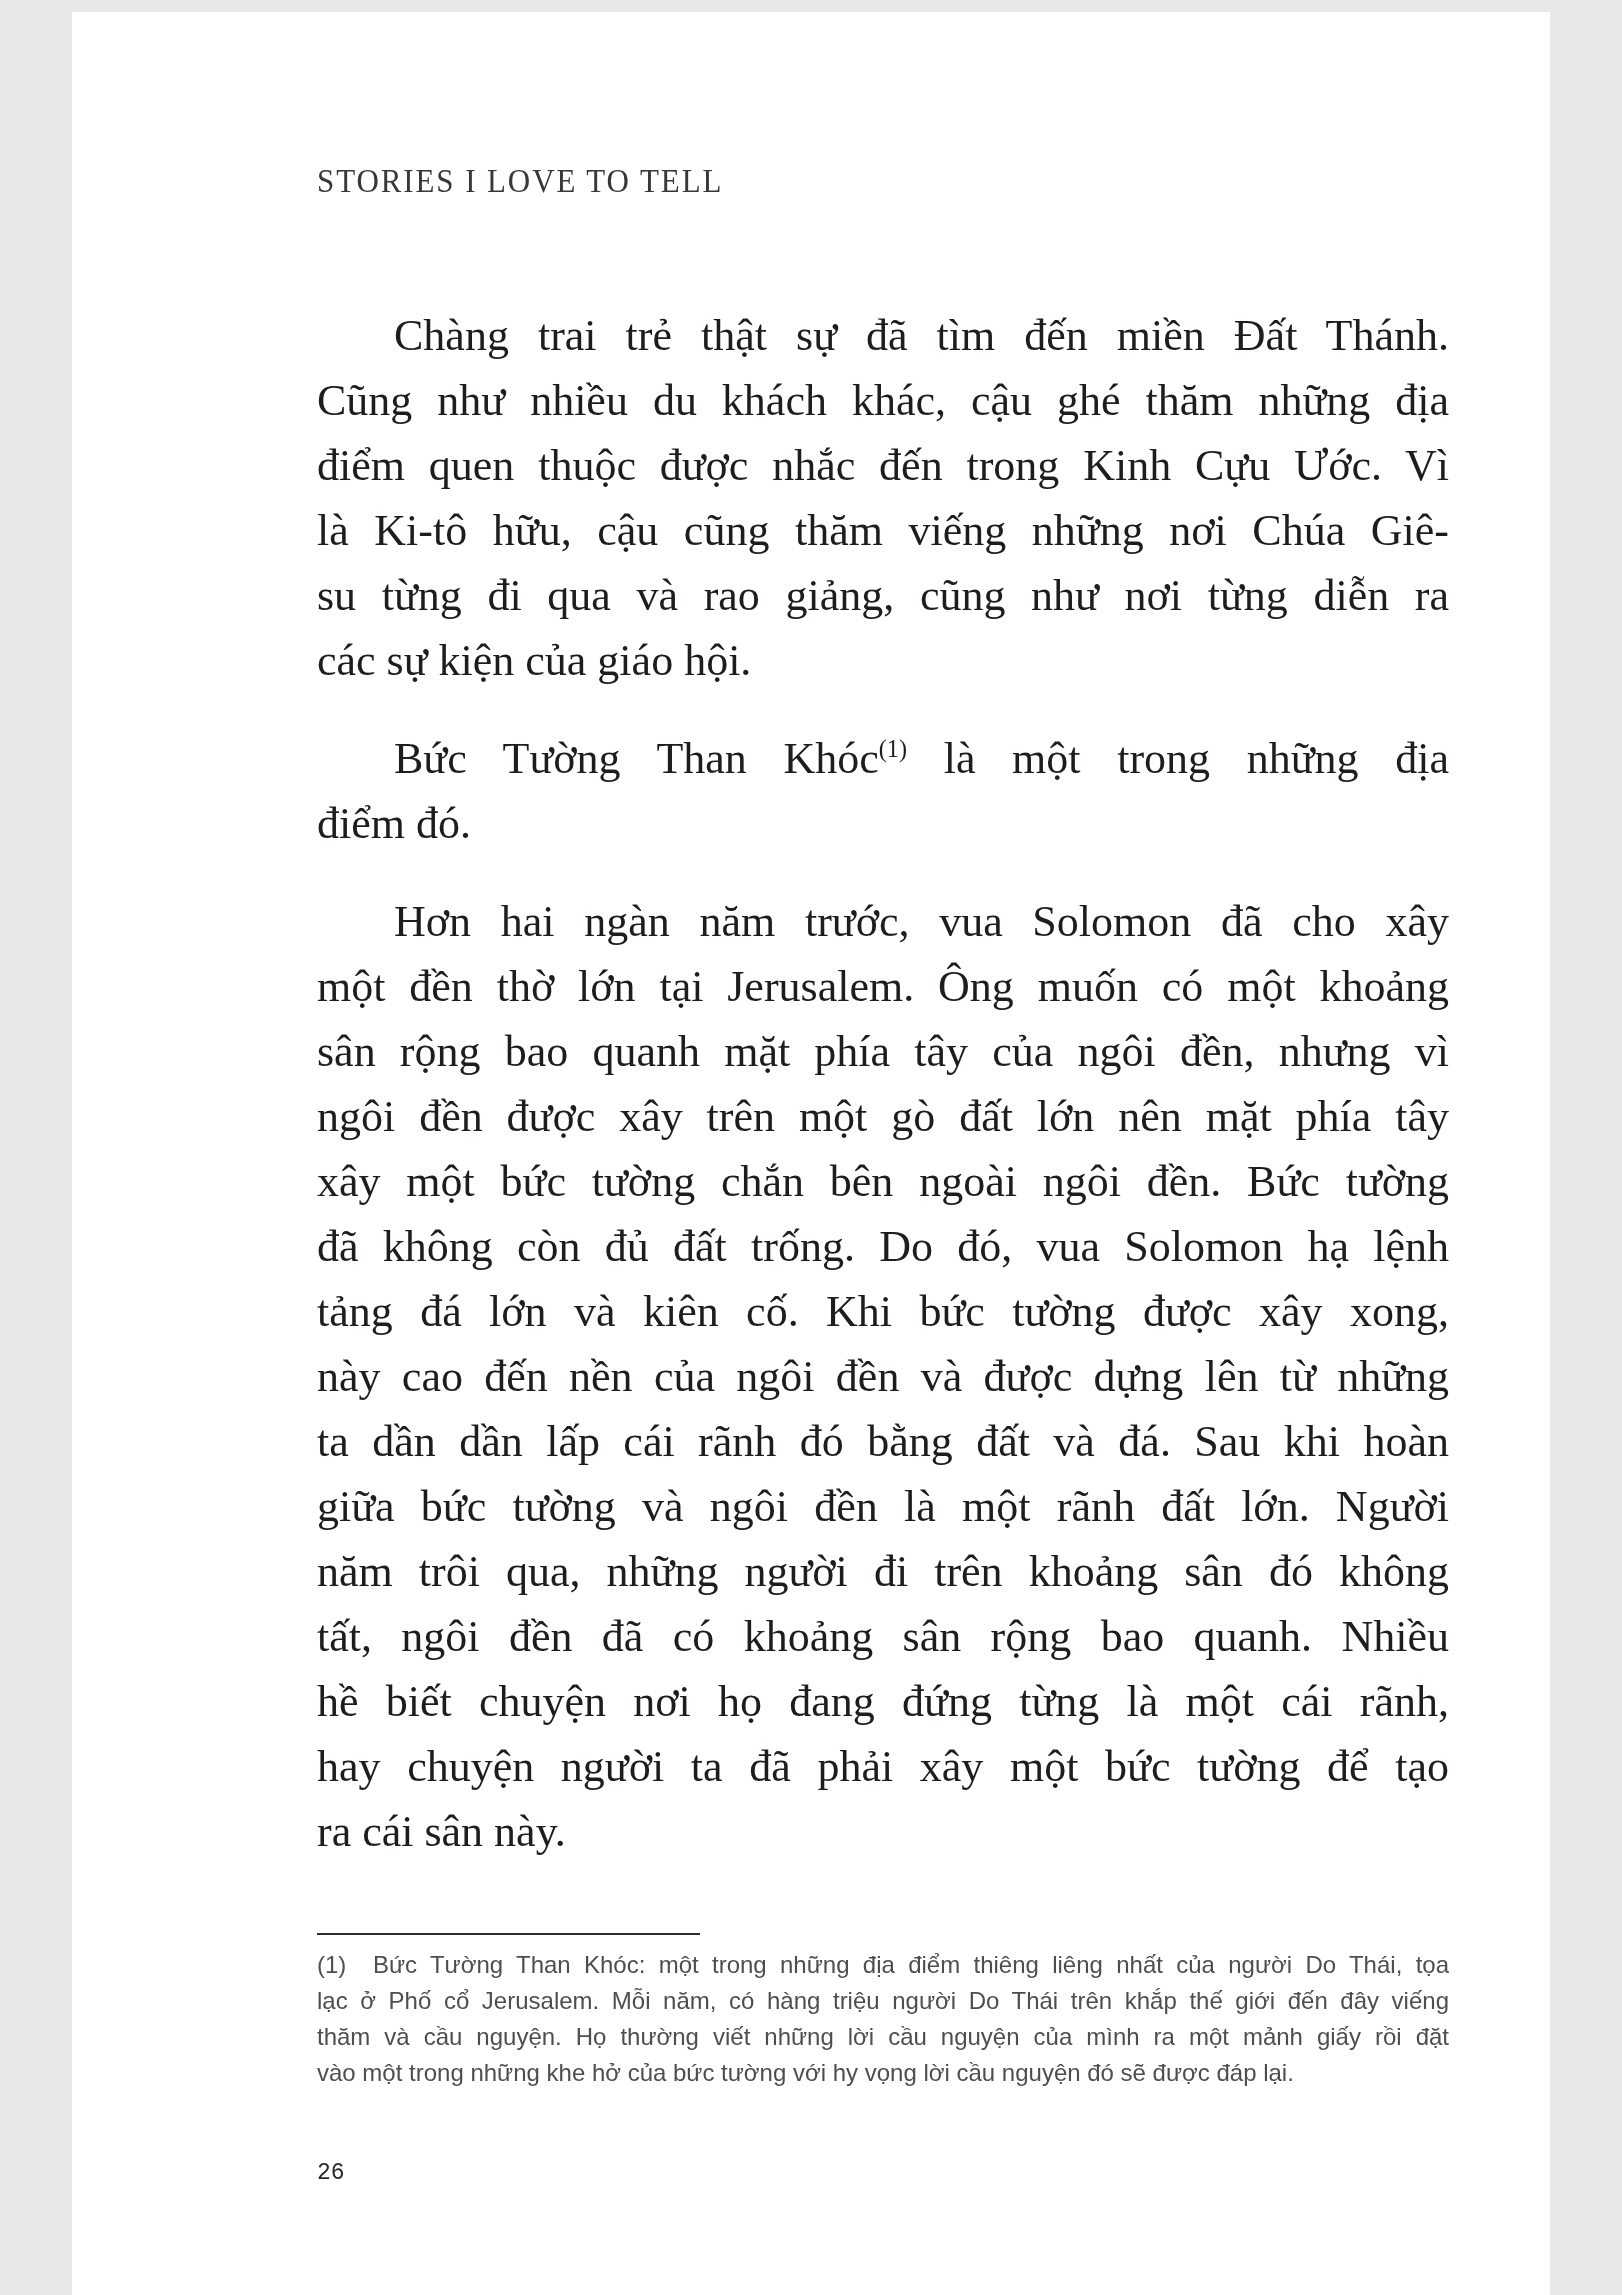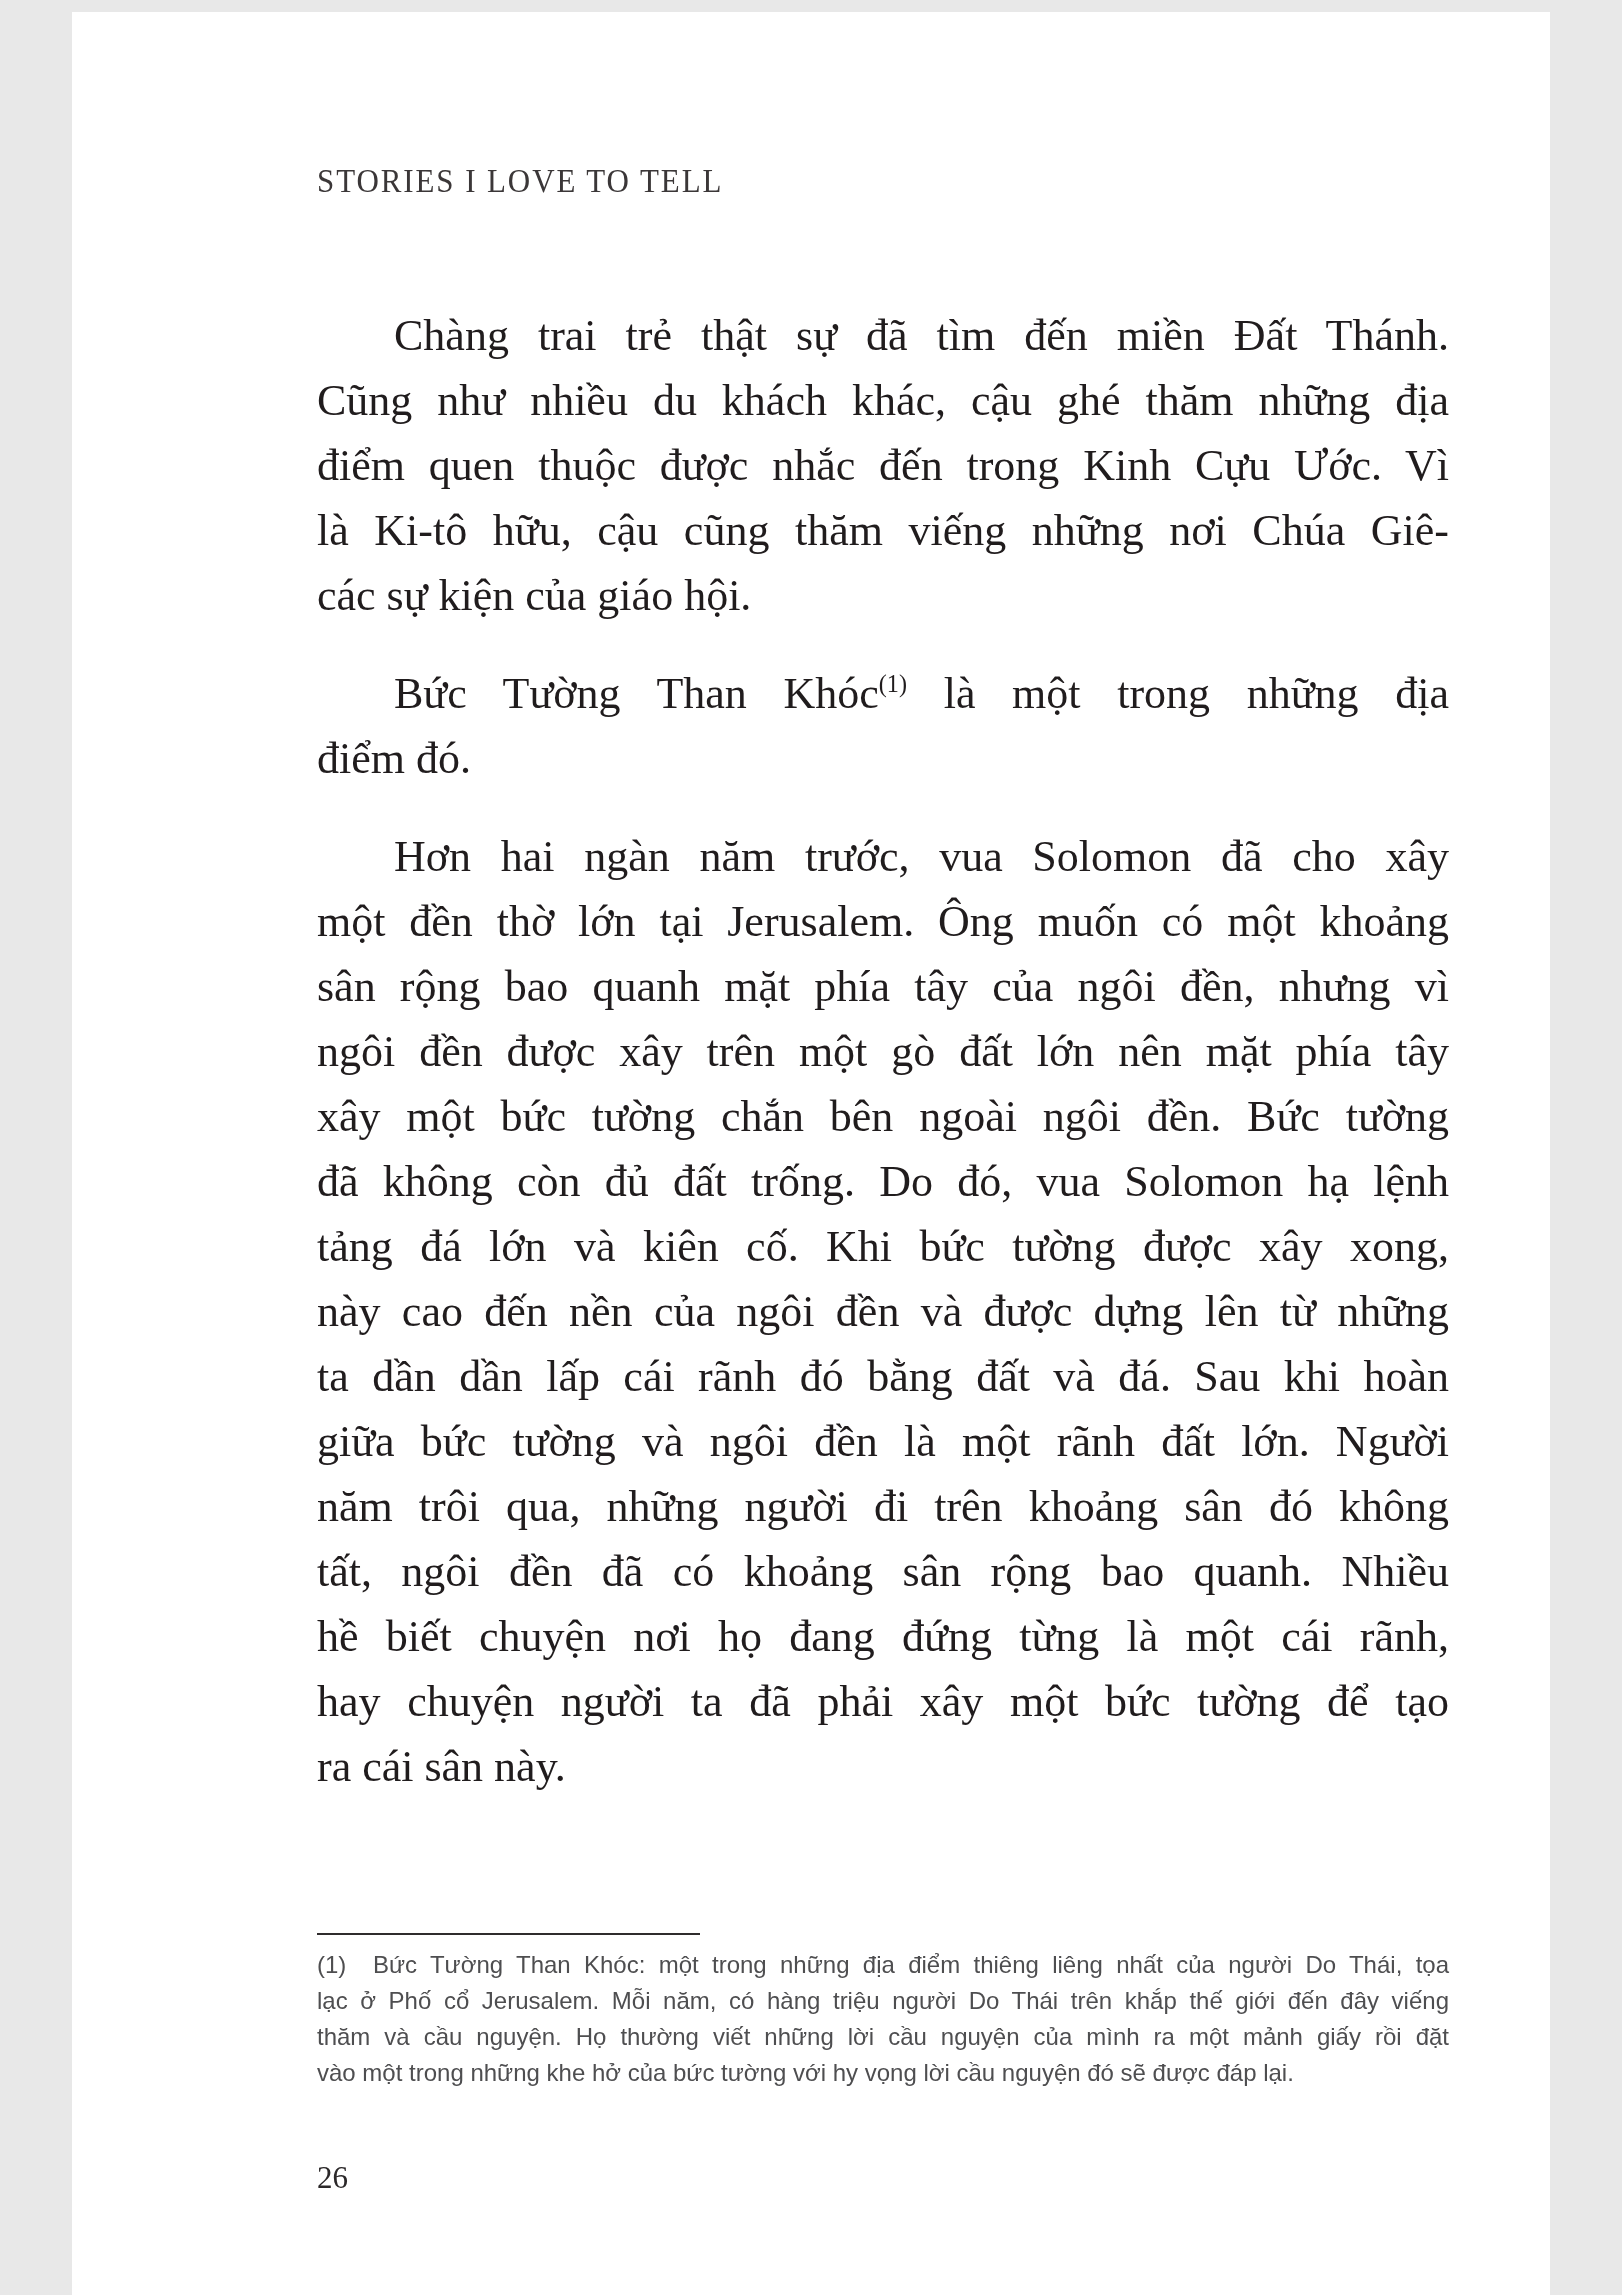--- a/index.html
+++ b/index.html
@@ -70,37 +70,38 @@
     width:1132px;
     font-family:"Liberation Sans",sans-serif;
     font-size:24px;
     line-height:36px;
     color:var(--footnote);
   }
   .page-number{
     position:absolute;
     left:245px;
     top:2148px;
-    font-family:Liberation Serif, serif;
-    font-size:31px;
+    font-family:Liberation Mono, monospace;
+    font-size:23px;
     color:#2b2829;
   }
 </style>
 </head>
 <body>
 
 <div class="page">
   <header class="running-header">STORIES I LOVE TO TELL</header>
 
   <main class="body-text">
       <div class="paragraph">
         <div class="line first">Chàng trai trẻ thật sự đã tìm đến miền Đất Thánh.</div>
         <div class="line">Cũng như nhiều du khách khác, cậu ghé thăm những địa</div>
         <div class="line">điểm quen thuộc được nhắc đến trong Kinh Cựu Ước. Vì</div>
         <div class="line">là Ki-tô hữu, cậu cũng thăm viếng những nơi Chúa Giê-</div>
+        <div class="line">su từng đi qua và rao giảng, cũng như nơi từng diễn ra</div>
         <div class="line last">các sự kiện của giáo hội.</div>
       </div>
       <div class="paragraph">
         <div class="line first">Bức Tường Than Khóc<sup>(1)</sup> là một trong những địa</div>
         <div class="line last">điểm đó.</div>
       </div>
       <div class="paragraph">
         <div class="line first">Hơn hai ngàn năm trước, vua Solomon đã cho xây</div>
         <div class="line">một đền thờ lớn tại Jerusalem. Ông muốn có một khoảng</div>
         <div class="line">sân rộng bao quanh mặt phía tây của ngôi đền, nhưng vì</div>

